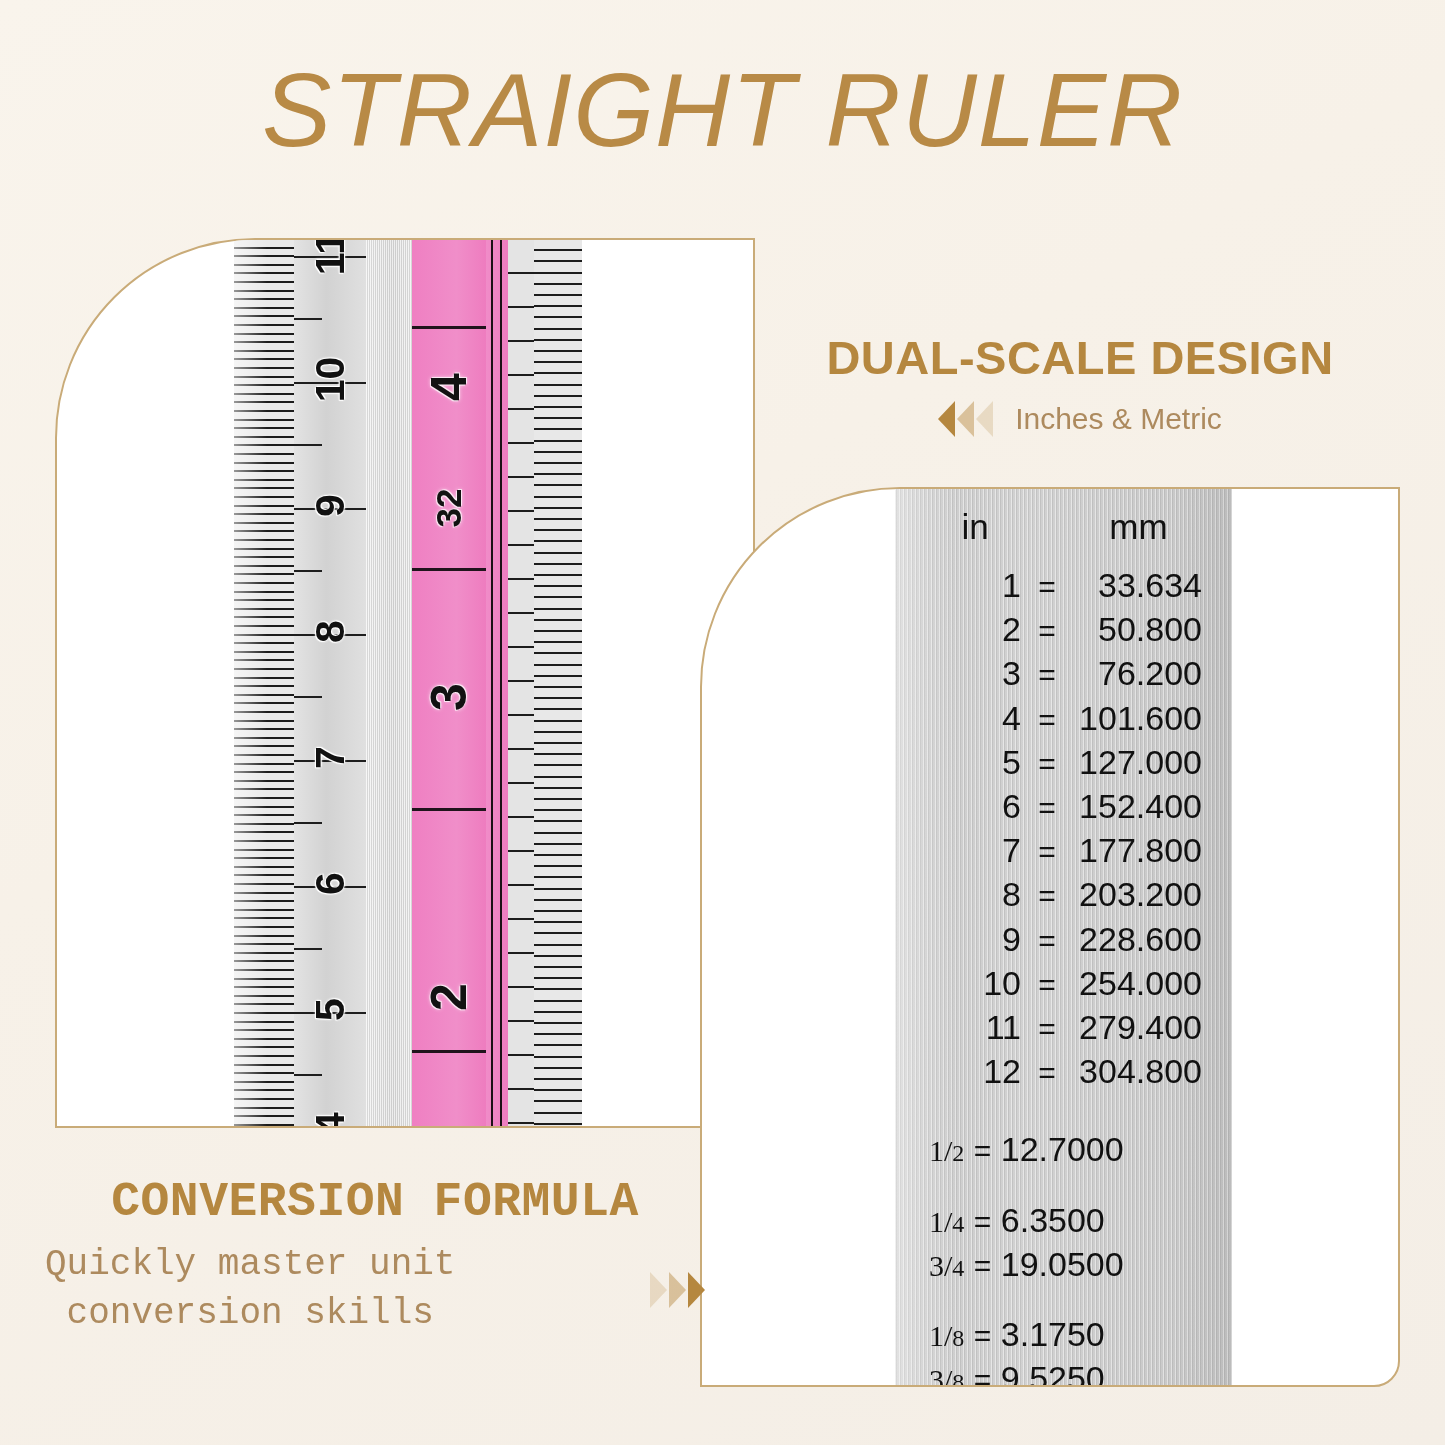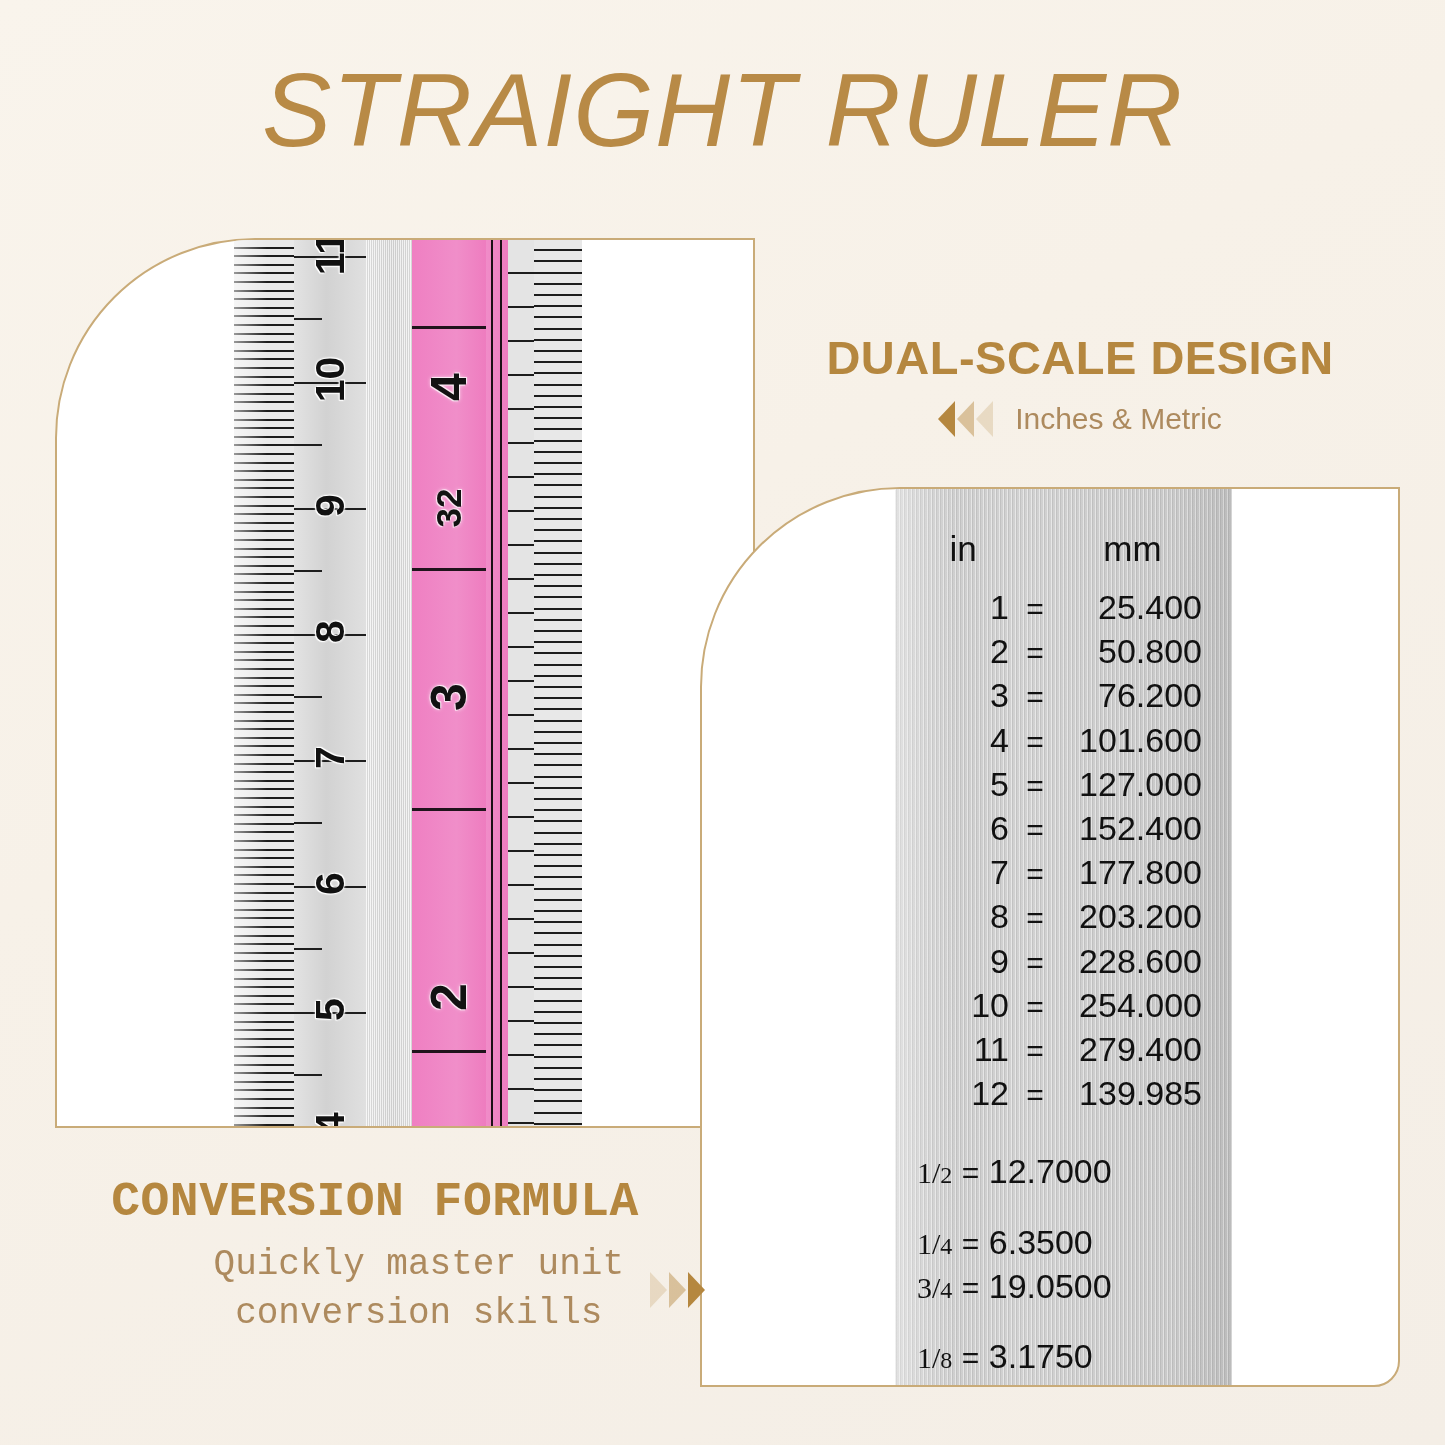--- a/index.html
+++ b/index.html
@@ -255,21 +255,21 @@
     top: 1175px;
     width: 660px;
     text-align: center;
     font-family: Liberation Mono, monospace;
   }
   .conv-block .heading-gold { font-size: 48px; }
   .conv-sub-row {
     margin-top: 12px;
     display: flex;
     align-items: center;
-    justify-content: flex-end;
+    justify-content: space-between;
     gap: 26px;
   }
   .conv-sub {
     font-size: 36px;
     color: #ad8a5e;
     line-height: 1.35;
     text-align: center;
   }
 
   
@@ -293,22 +293,23 @@
     position: absolute;
     inset: 0;
     background: linear-gradient(to right,
       rgba(255,255,255,0.35) 0%, rgba(255,255,255,0) 18%,
       rgba(255,255,255,0) 82%, rgba(0,0,0,0.05) 100%);
     pointer-events: none;
   }
   .tbl {
     position: relative;
     z-index: 2;
-    padding: 42px 22px 0 22px;
+    padding: 20px 22px 0 22px;
     font-size: 34px;
+    margin-left: 12px;
   }
   .tbl-head {
     display: flex;
     margin-bottom: 16px;
   }
   .tbl-head .h-in {
     width: 92px;
     text-align: center;
     font-size: 35px;
   }
@@ -428,21 +429,21 @@
       <div class="tbl-head">
         <span class="h-in">in</span>
         <span class="h-eq"></span>
         <span class="h-mm">mm</span>
       </div>
 
       
       <div class="row">
           <span class="c-in">1</span>
           <span class="c-eq">=</span>
-          <span class="c-mm">25.400</span>
+          <span class="c-mm">33.634</span>
         </div>
       <div class="row">
           <span class="c-in">2</span>
           <span class="c-eq">=</span>
           <span class="c-mm">50.800</span>
         </div>
       <div class="row">
           <span class="c-in">3</span>
           <span class="c-eq">=</span>
           <span class="c-mm">76.200</span>
@@ -483,21 +484,21 @@
           <span class="c-mm">254.000</span>
         </div>
       <div class="row">
           <span class="c-in">11</span>
           <span class="c-eq">=</span>
           <span class="c-mm">279.400</span>
         </div>
       <div class="row">
           <span class="c-in">12</span>
           <span class="c-eq">=</span>
-          <span class="c-mm">139.985</span>
+          <span class="c-mm">304.800</span>
         </div>
 
       <div class="gap-sm"></div>
 
       
       <div class="row frac">
         <span class="c-in"><span class="frac"><span class="n">1</span><span class="s">/</span><span class="d">2</span></span></span>
         <span class="c-eq">=</span>
         <span class="c-mm">12.7000</span>
       </div>

